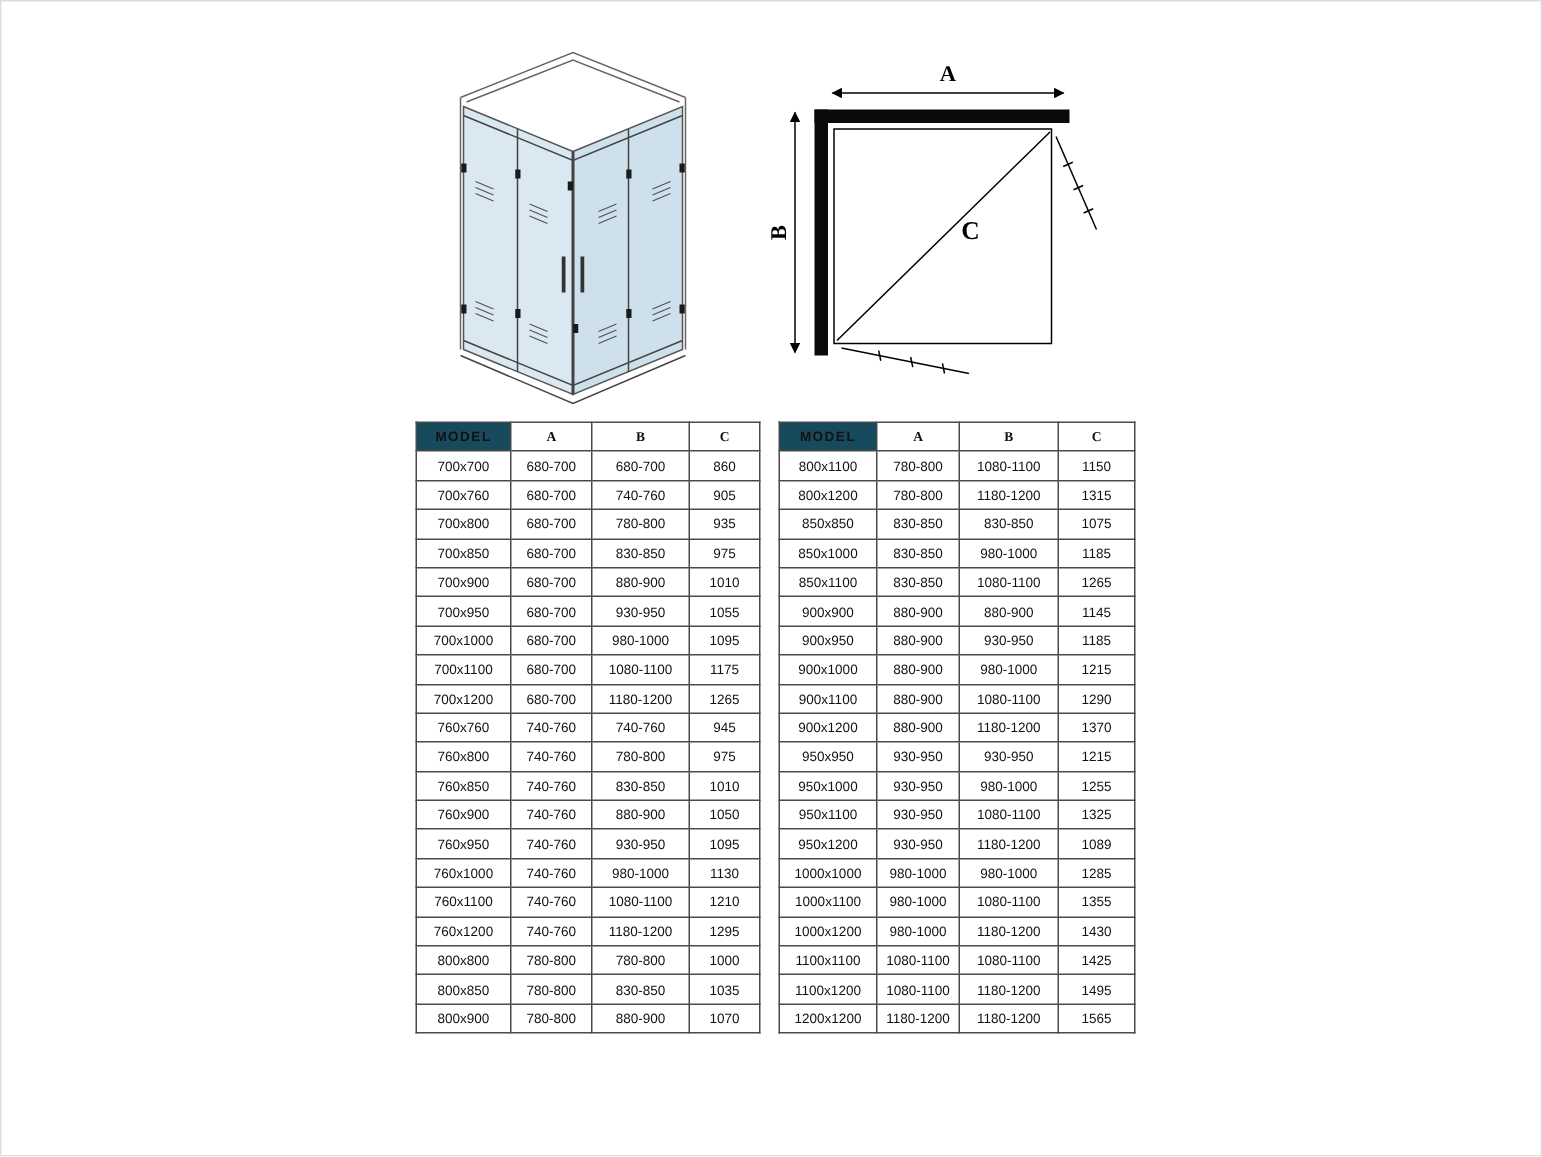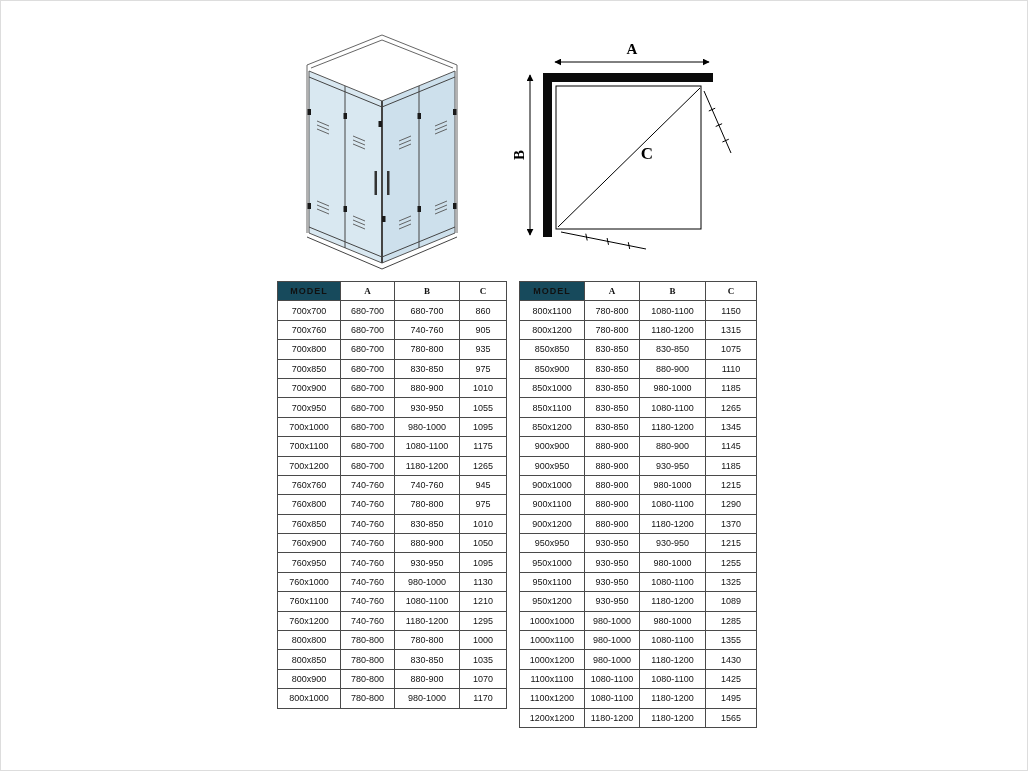--- a/index.html
+++ b/index.html
@@ -277,26 +277,20 @@
           <td>780-800</td>
           <td>830-850</td>
           <td>1035</td>
         </tr>
         <tr>
           <td>800x900</td>
           <td>780-800</td>
           <td>880-900</td>
           <td>1070</td>
         </tr>
-        <tr>
-          <td>800x1000</td>
-          <td>780-800</td>
-          <td>980-1000</td>
-          <td>1170</td>
-        </tr>
       </tbody>
   </table>
 
   <table class="t t-right">
     <colgroup>
         <col style="width:65px">
         <col style="width:55px">
         <col style="width:66px">
         <col style="width:51px">
       </colgroup>
@@ -321,42 +315,30 @@
           <td>1180-1200</td>
           <td>1315</td>
         </tr>
         <tr>
           <td>850x850</td>
           <td>830-850</td>
           <td>830-850</td>
           <td>1075</td>
         </tr>
         <tr>
-          <td>850x900</td>
-          <td>830-850</td>
-          <td>880-900</td>
-          <td>1110</td>
-        </tr>
-        <tr>
           <td>850x1000</td>
           <td>830-850</td>
           <td>980-1000</td>
           <td>1185</td>
         </tr>
         <tr>
           <td>850x1100</td>
           <td>830-850</td>
           <td>1080-1100</td>
           <td>1265</td>
-        </tr>
-        <tr>
-          <td>850x1200</td>
-          <td>830-850</td>
-          <td>1180-1200</td>
-          <td>1345</td>
         </tr>
         <tr>
           <td>900x900</td>
           <td>880-900</td>
           <td>880-900</td>
           <td>1145</td>
         </tr>
         <tr>
           <td>900x950</td>
           <td>880-900</td>

